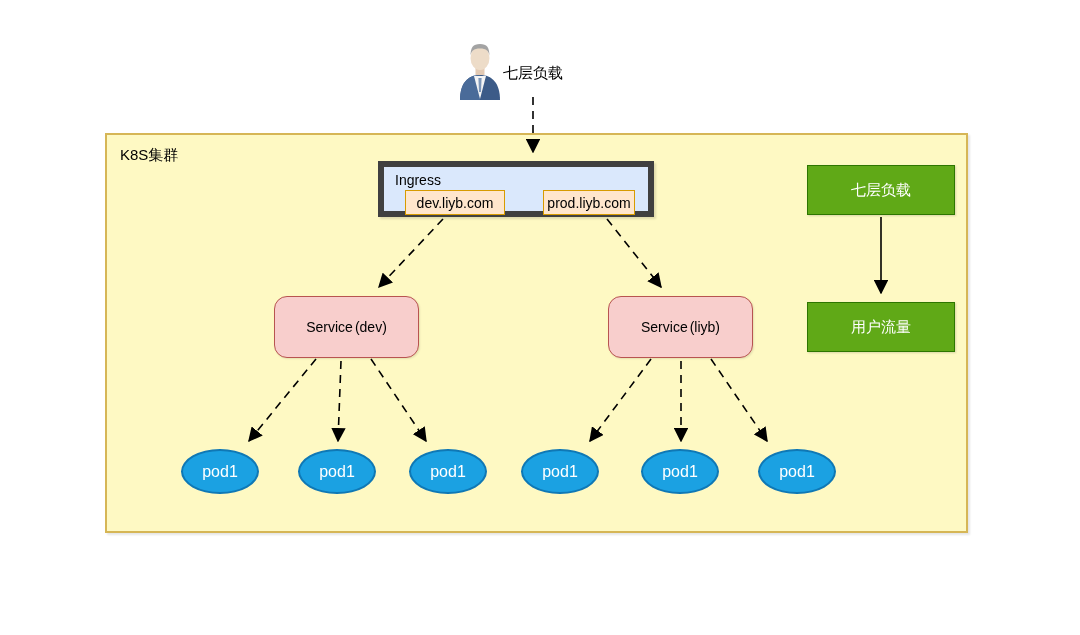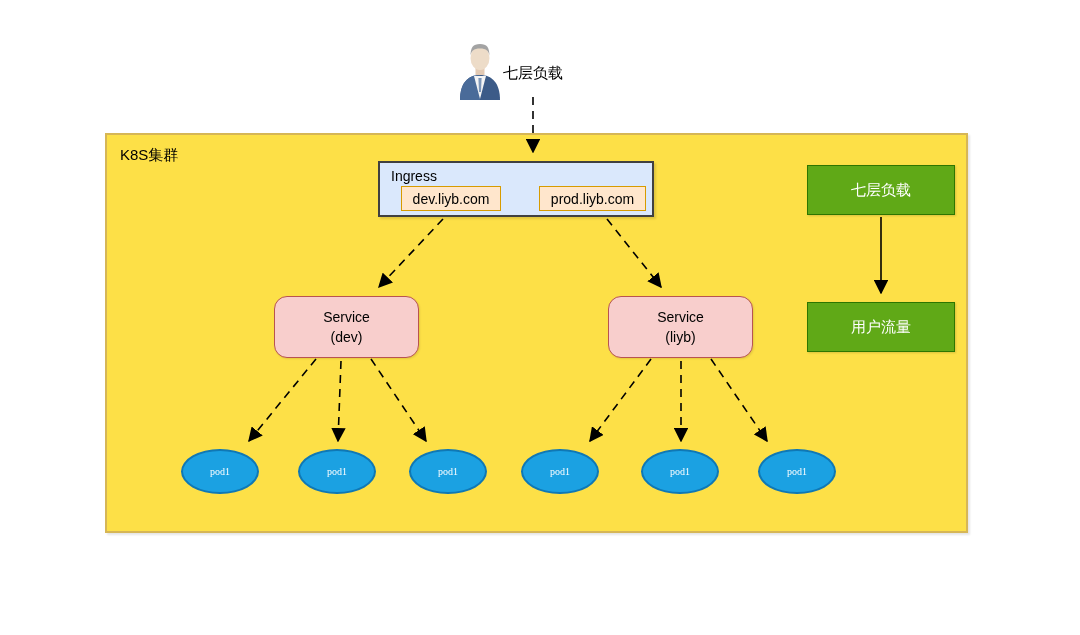--- a/index.html
+++ b/index.html
@@ -10,61 +10,61 @@
   }
   .abs{position:absolute;}
 
   
   #user-icon{left:455px;top:42px;width:50px;height:58px;}
   #user-label{left:503px;top:64px;font-size:15px;color:#000;}
 
   
   #cluster{
     left:105px;top:133px;width:863px;height:400px;
-    background:#fde047;border:2px solid #d6b656;
+    background:#fef9c3;border:2px solid #d6b656;
     box-shadow:2px 2px 2px rgba(0,0,0,0.10);
     box-sizing:border-box;
   }
   #cluster-label{left:13px;top:11px;position:absolute;font-size:15px;color:#000;}
 
   
   #ingress{
     left:378px;top:161px;width:276px;height:56px;
-    background:#dae8fc;border:2px solid #404040;
+    background:#dae8fc;border:6px solid #404040;
     box-shadow:2px 2px 2px rgba(0,0,0,0.12);
     box-sizing:border-box;
   }
   #ingress-label{position:absolute;left:11px;top:5px;font-size:14px;color:#000;}
   .host-box{
     position:absolute;top:23px;height:25px;
     background:#ffe6cc;border:1.5px solid #d79b00;
     box-sizing:border-box;display:flex;align-items:center;justify-content:center;
     font-size:14px;color:#000;
   }
   #host-dev{left:21px;width:100px;}
-  #host-prod{left:159px;width:107px;}
+  #host-prod{left:159px;width:92px;}
 
   
   .service-box{
     width:145px;height:62px;border-radius:13px;
     background:#f8cecc;border:1.5px solid #b85450;
-    box-sizing:border-box;display:flex;flex-direction:column;
+    box-sizing:border-box;display:flex;
     align-items:center;justify-content:center;gap:2px;
     font-size:14px;color:#000;line-height:18px;
     box-shadow:1px 1px 2px rgba(0,0,0,0.10);
   }
   #service-dev{left:274px;top:296px;}
   #service-prod{left:608px;top:296px;}
 
   
   .pod{
     width:78px;height:45px;border-radius:50%;
     background:#1ba1e2;border:2px solid #0f78b5;
     box-sizing:border-box;display:flex;align-items:center;justify-content:center;
-    color:#fff;font-size:10px;font-family:Liberation Serif, serif;
+    color:#fff;font-size:16px;
   }
   #pod-1{left:181px;top:449px;} #pod-2{left:298px;top:449px;}
   #pod-3{left:409px;top:449px;} #pod-4{left:521px;top:449px;}
   #pod-5{left:641px;top:449px;} #pod-6{left:758px;top:449px;}
 
   
   .lb-box{
     width:148px;height:50px;border-radius:0;
     background:#60a917;border:1.5px solid #2d7600;
     box-sizing:border-box;display:flex;align-items:center;justify-content:center;

